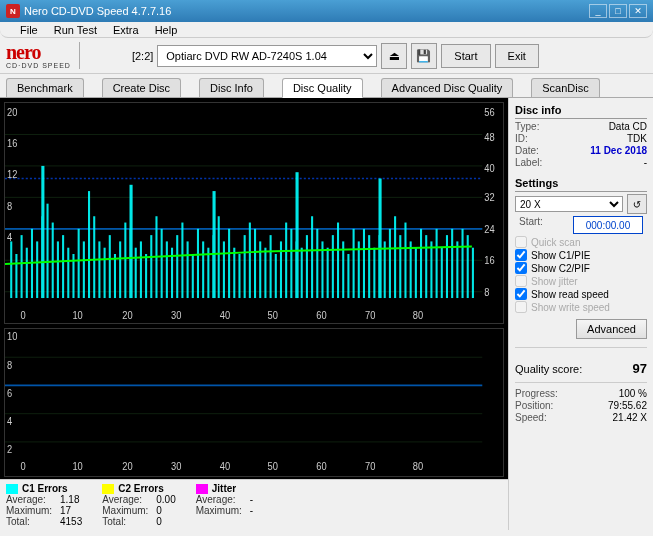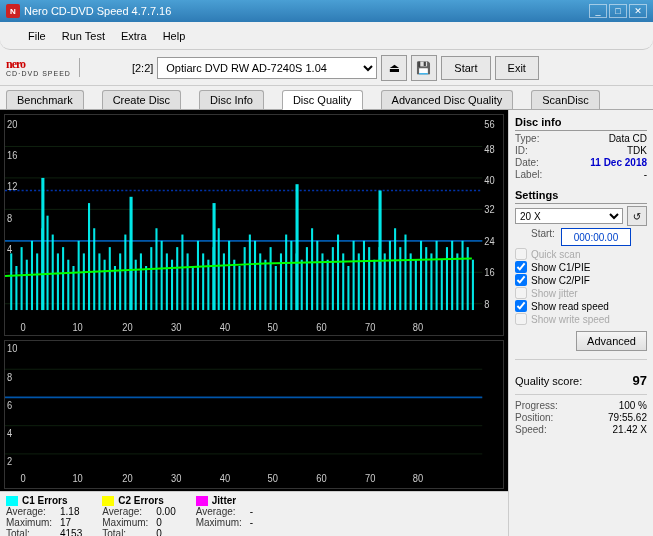--- a/index.html
+++ b/index.html
@@ -6,26 +6,26 @@
     body { font-family: 'Segoe UI', Tahoma, Geneva, Verdana, sans-serif; font-size: 11px; background: #f0f0f0; width: 653px; height: 536px; overflow: hidden; }
 
     
     .title-bar { background: linear-gradient(to bottom, #4a9fd4, #2e7bb5); height: 22px; display: flex; align-items: center; justify-content: space-between; padding: 0 6px; color: white; font-size: 11px; }
     .title-bar-left { display: flex; align-items: center; gap: 4px; }
     .title-bar-icon { width: 14px; height: 14px; background: #cc2222; border-radius: 2px; display: flex; align-items: center; justify-content: center; font-size: 8px; color: white; font-weight: bold; }
     .title-bar-controls { display: flex; gap: 2px; }
     .title-bar-btn { background: transparent; border: 1px solid rgba(255,255,255,0.5); color: white; width: 18px; height: 14px; font-size: 9px; cursor: pointer; display: flex; align-items: center; justify-content: center; }
 
     
-    .menu-bar { background: #f0f0f0; height: 28px; display: flex; align-items: center; padding: 0 20px; border-bottom: 1px solid #ccc; border-radius: 10px; }
+    .menu-bar { background: #f0f0f0; height: 16px; display: flex; align-items: center; padding: 0 12px; border-bottom: 1px solid #ccc; border-radius: 10px; }
     .menu-item { padding: 2px 8px; font-size: 11px; cursor: pointer; }
 
     
     .toolbar { background: #f0f0f0; height: 36px; display: flex; align-items: center; padding: 2px 6px; gap: 4px; border-bottom: 1px solid #ccc; }
-    .nero-logo { font-size: 12px; font-weight: bold; color: #cc0000; font-family: serif; letter-spacing: -1px; line-height: 1; }
+    .nero-logo { font-size: 20px; font-weight: bold; color: #cc0000; font-family: serif; letter-spacing: -1px; line-height: 1; }
     .nero-sub { font-size: 7px; color: #333; letter-spacing: 1px; }
     .logo-block { display: flex; flex-direction: column; margin-right: 8px; border-right: 1px solid #aaa; padding-right: 8px; }
     .drive-select { display: flex; align-items: center; gap: 4px; flex: 1; margin-left: 40px; }
     .drive-dropdown { background: white; border: 1px solid #999; height: 22px; padding: 0 4px; font-size: 11px; flex: 1; max-width: 220px; }
     .toolbar-icon-btn { width: 26px; height: 26px; background: #e8e8e8; border: 1px solid #999; cursor: pointer; display: flex; align-items: center; justify-content: center; font-size: 12px; }
     .toolbar-btn { background: #e8e8e8; border: 1px solid #999; height: 24px; padding: 0 12px; font-size: 11px; cursor: pointer; }
 
     
     .tabs { background: #f0f0f0; display: flex; padding: 4px 6px 0; gap: 18px; border-bottom: 1px solid #aaa; }
     .tab { padding: 3px 10px; border: 1px solid #aaa; border-bottom: none; background: #e0e0e0; cursor: pointer; font-size: 11px; border-radius: 3px 3px 0 0; }
@@ -368,21 +368,21 @@
     </div>
 
     <div style="margin-top:4px;">
       <div class="panel-section-title">Settings</div>
       <div class="settings-row">
         <select class="settings-dropdown">
           <option>20 X</option>
         </select>
         <div class="settings-icon-btn">↺</div>
       </div>
-      <div class="panel-row" style="margin:2px 16px;">
+      <div class="panel-row" style="margin:2px 4px;">
         <span class="panel-label">Start:</span>
         <input type="text" class="time-input" value="000:00.00" style="">
       </div>
       <div class="checkbox-row disabled">
         <input type="checkbox" disabled="" style="">
         <span>Quick scan</span>
       </div>
       <div class="checkbox-row">
         <input type="checkbox" checked="" style="">
         <span>Show C1/PIE</span>

